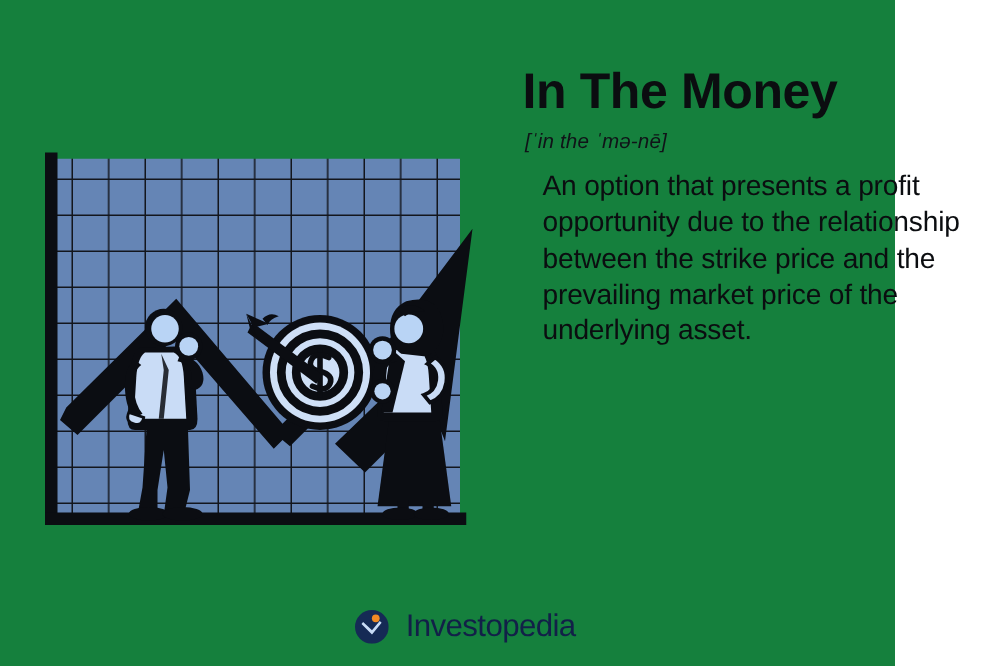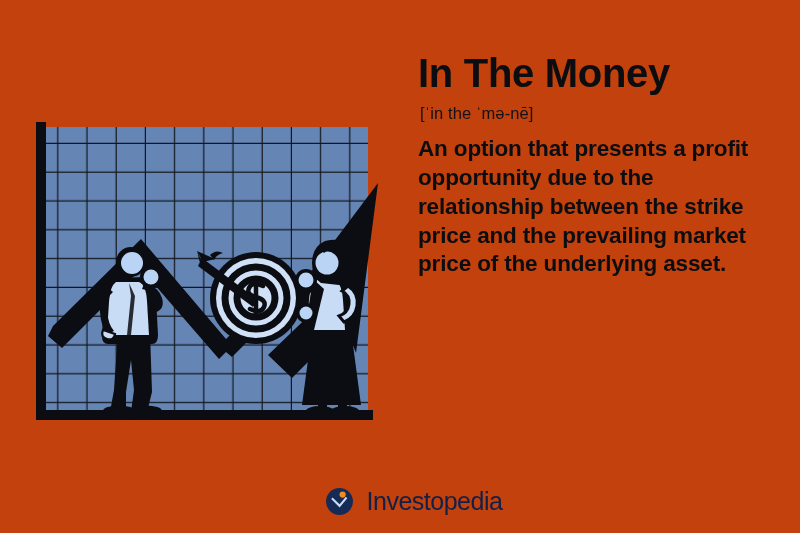--- a/index.html
+++ b/index.html
@@ -7,23 +7,23 @@
     padding: 0;
   }
   body {
     width: 800px;
     height: 533px;
     overflow: hidden;
     font-family: "Liberation Sans", sans-serif;
   }
   #card {
     position: relative;
-    width: 800px;
+    width: 716px;
     height: 533px;
-    background: #c2410c;
+    background: #15803d;
     box-sizing: border-box;
   }
 
   
   #illustration {
     position: absolute;
     left: 0px;
     top: 0px;
     width: 400px;
     height: 470px;
@@ -42,30 +42,31 @@
   #title {
     font-size: 40px;
     font-weight: bold;
     line-height: 1.08;
     color: #0b0d10;
     letter-spacing: -0.3px;
     margin: 0;
   }
   #pronunciation {
     font-size: 16.5px;
+    font-style: italic;
     color: #101318;
     margin: 9px 0 0 2px;
     letter-spacing: 0.1px;
   }
   #definition {
     font-size: 22.5px;
-    font-weight: bold;
+    font-weight: normal;
     line-height: 1.28;
     color: #0b0d10;
-    margin: 12px 0 0 0;
+    margin: 12px 0 0 16px;
     letter-spacing: -0.15px;
   }
 
   
   #footer {
     position: absolute;
     left: 0;
     right: 0;
     bottom: 18px;
     display: flex;

